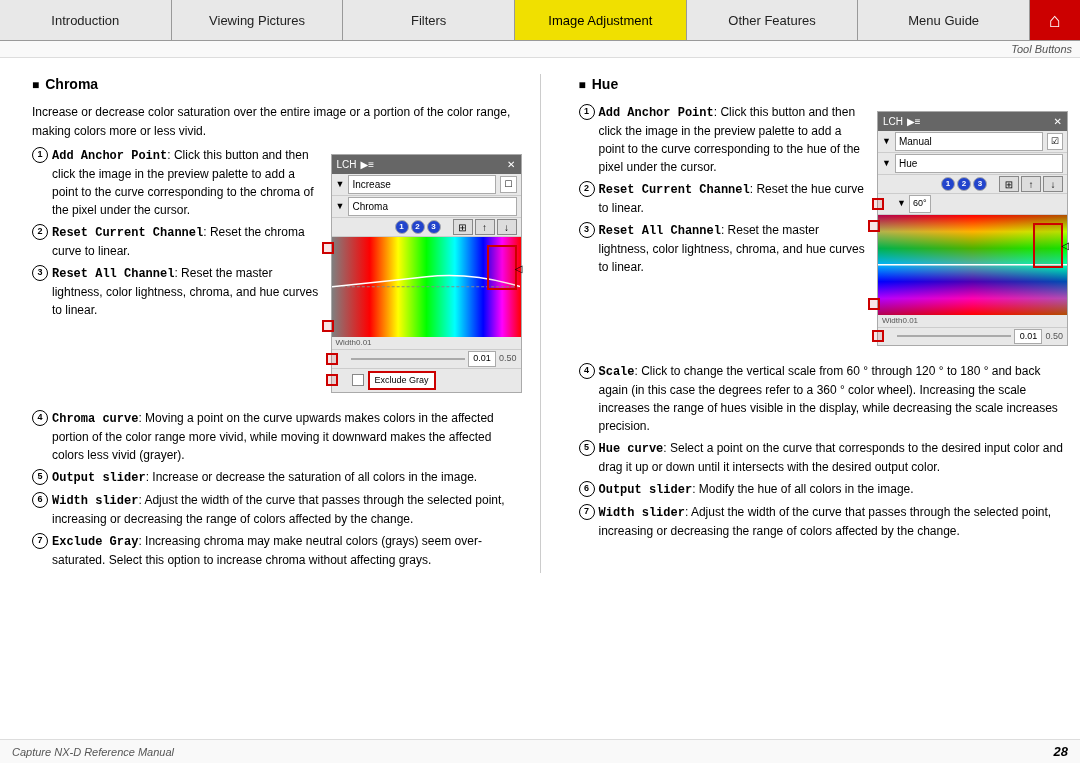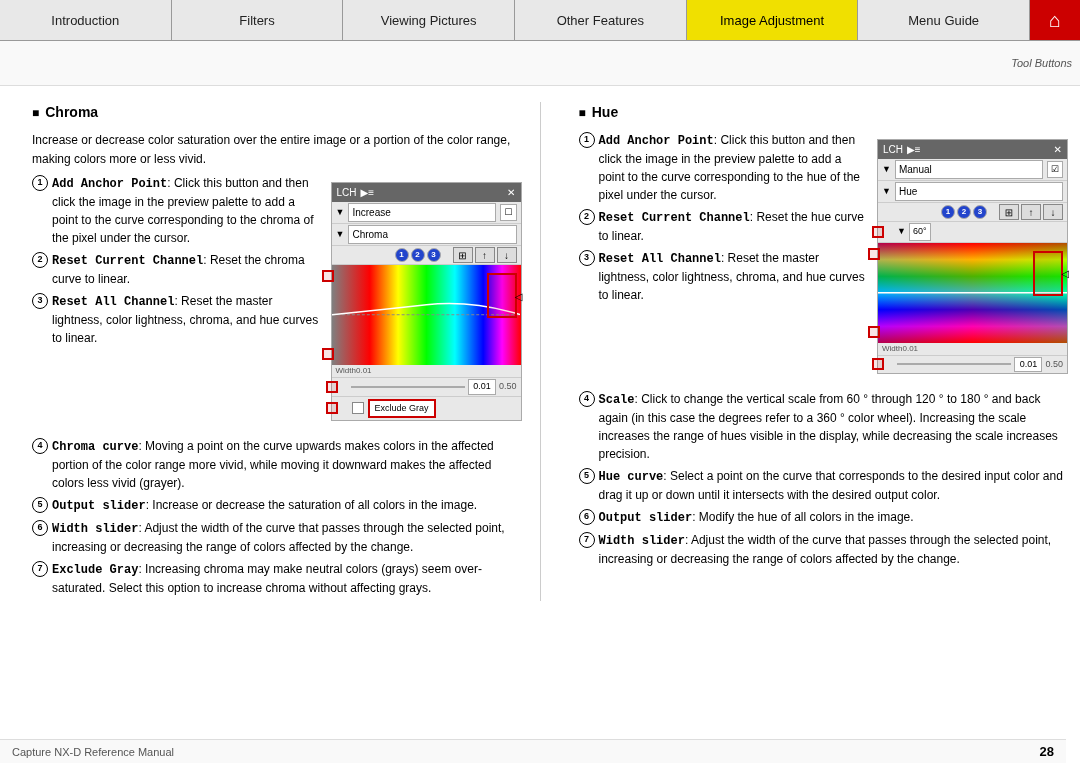--- a/index.html
+++ b/index.html
@@ -40,21 +40,21 @@
       flex: 0 0 50px;
     }
     .home-icon {
       color: white;
       font-size: 20px;
     }
 
     
     .tool-buttons-bar {
       text-align: right;
-      padding: 16px 8px;
+      padding: 2px 8px;
       font-size: 11px;
       color: #555;
       background: #f9f9f9;
       border-bottom: 1px solid #ddd;
       font-style: italic;
     }
 
     
     .main-content {
       display: flex;
@@ -285,29 +285,30 @@
       padding: 1px 5px;
       font-size: 9px;
       cursor: pointer;
     }
 
     
     .page-footer {
       position: fixed;
       bottom: 0;
       left: 0;
-      right: 14px;
+      right: 0;
       display: flex;
       align-items: center;
       justify-content: space-between;
       padding: 4px 12px;
       background: #f9f9f9;
       border-top: 1px solid #ddd;
       font-size: 11px;
       color: #555;
+      font-style: italic;
     }
     .page-number {
       font-size: 13px;
       font-weight: bold;
       color: #000;
     }
 
     
     .scale-row {
       display: flex;
@@ -331,24 +332,24 @@
       padding: 1px 3px;
       font-size: 9px;
       text-align: center;
     }
   </style>
 </head>
 <body>
 
 <nav class="nav-bar">
   <div class="nav-item">Introduction</div>
+  <div class="nav-item">Viewing Pictures</div>
   <div class="nav-item">Filters</div>
-  <div class="nav-item">Viewing Pictures</div>
+  <div class="nav-item active">Image Adjustment</div>
   <div class="nav-item">Other Features</div>
-  <div class="nav-item active">Image Adjustment</div>
   <div class="nav-item">Menu Guide</div>
   <div class="nav-home">
     <span class="home-icon">⌂</span>
   </div>
 </nav>
 
 <div class="tool-buttons-bar">
   <span>Tool Buttons</span>
 </div>
 

